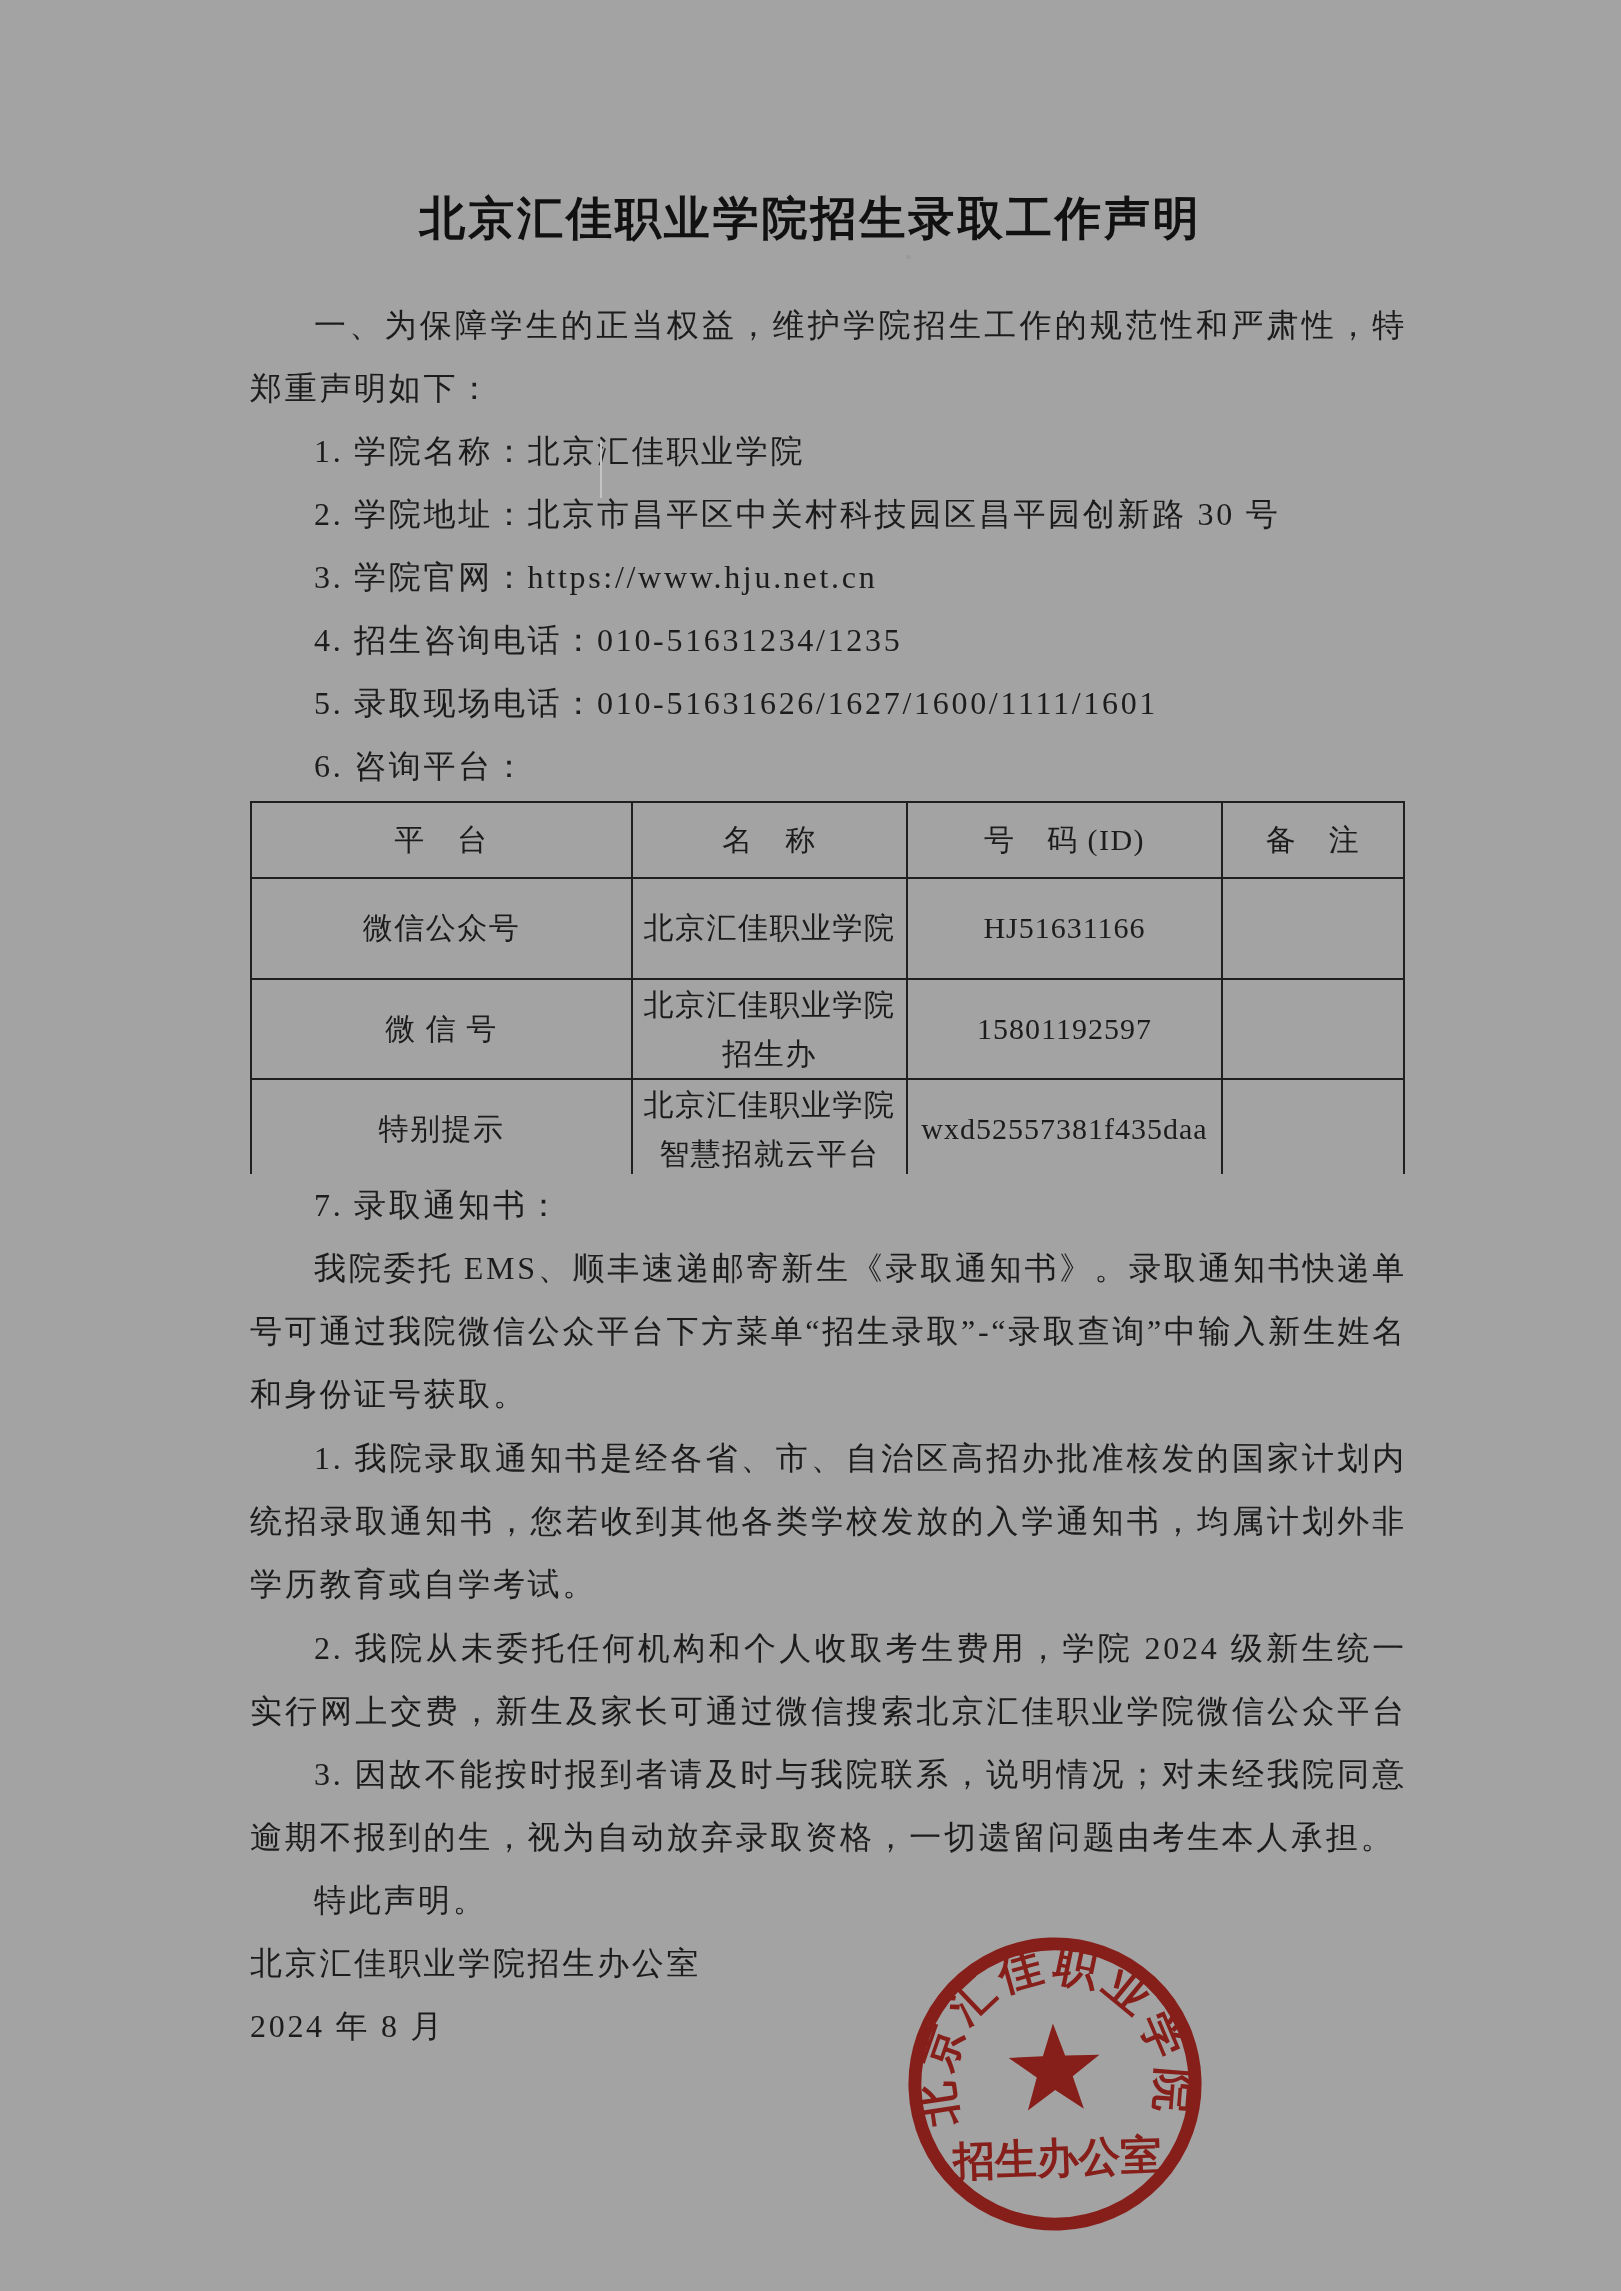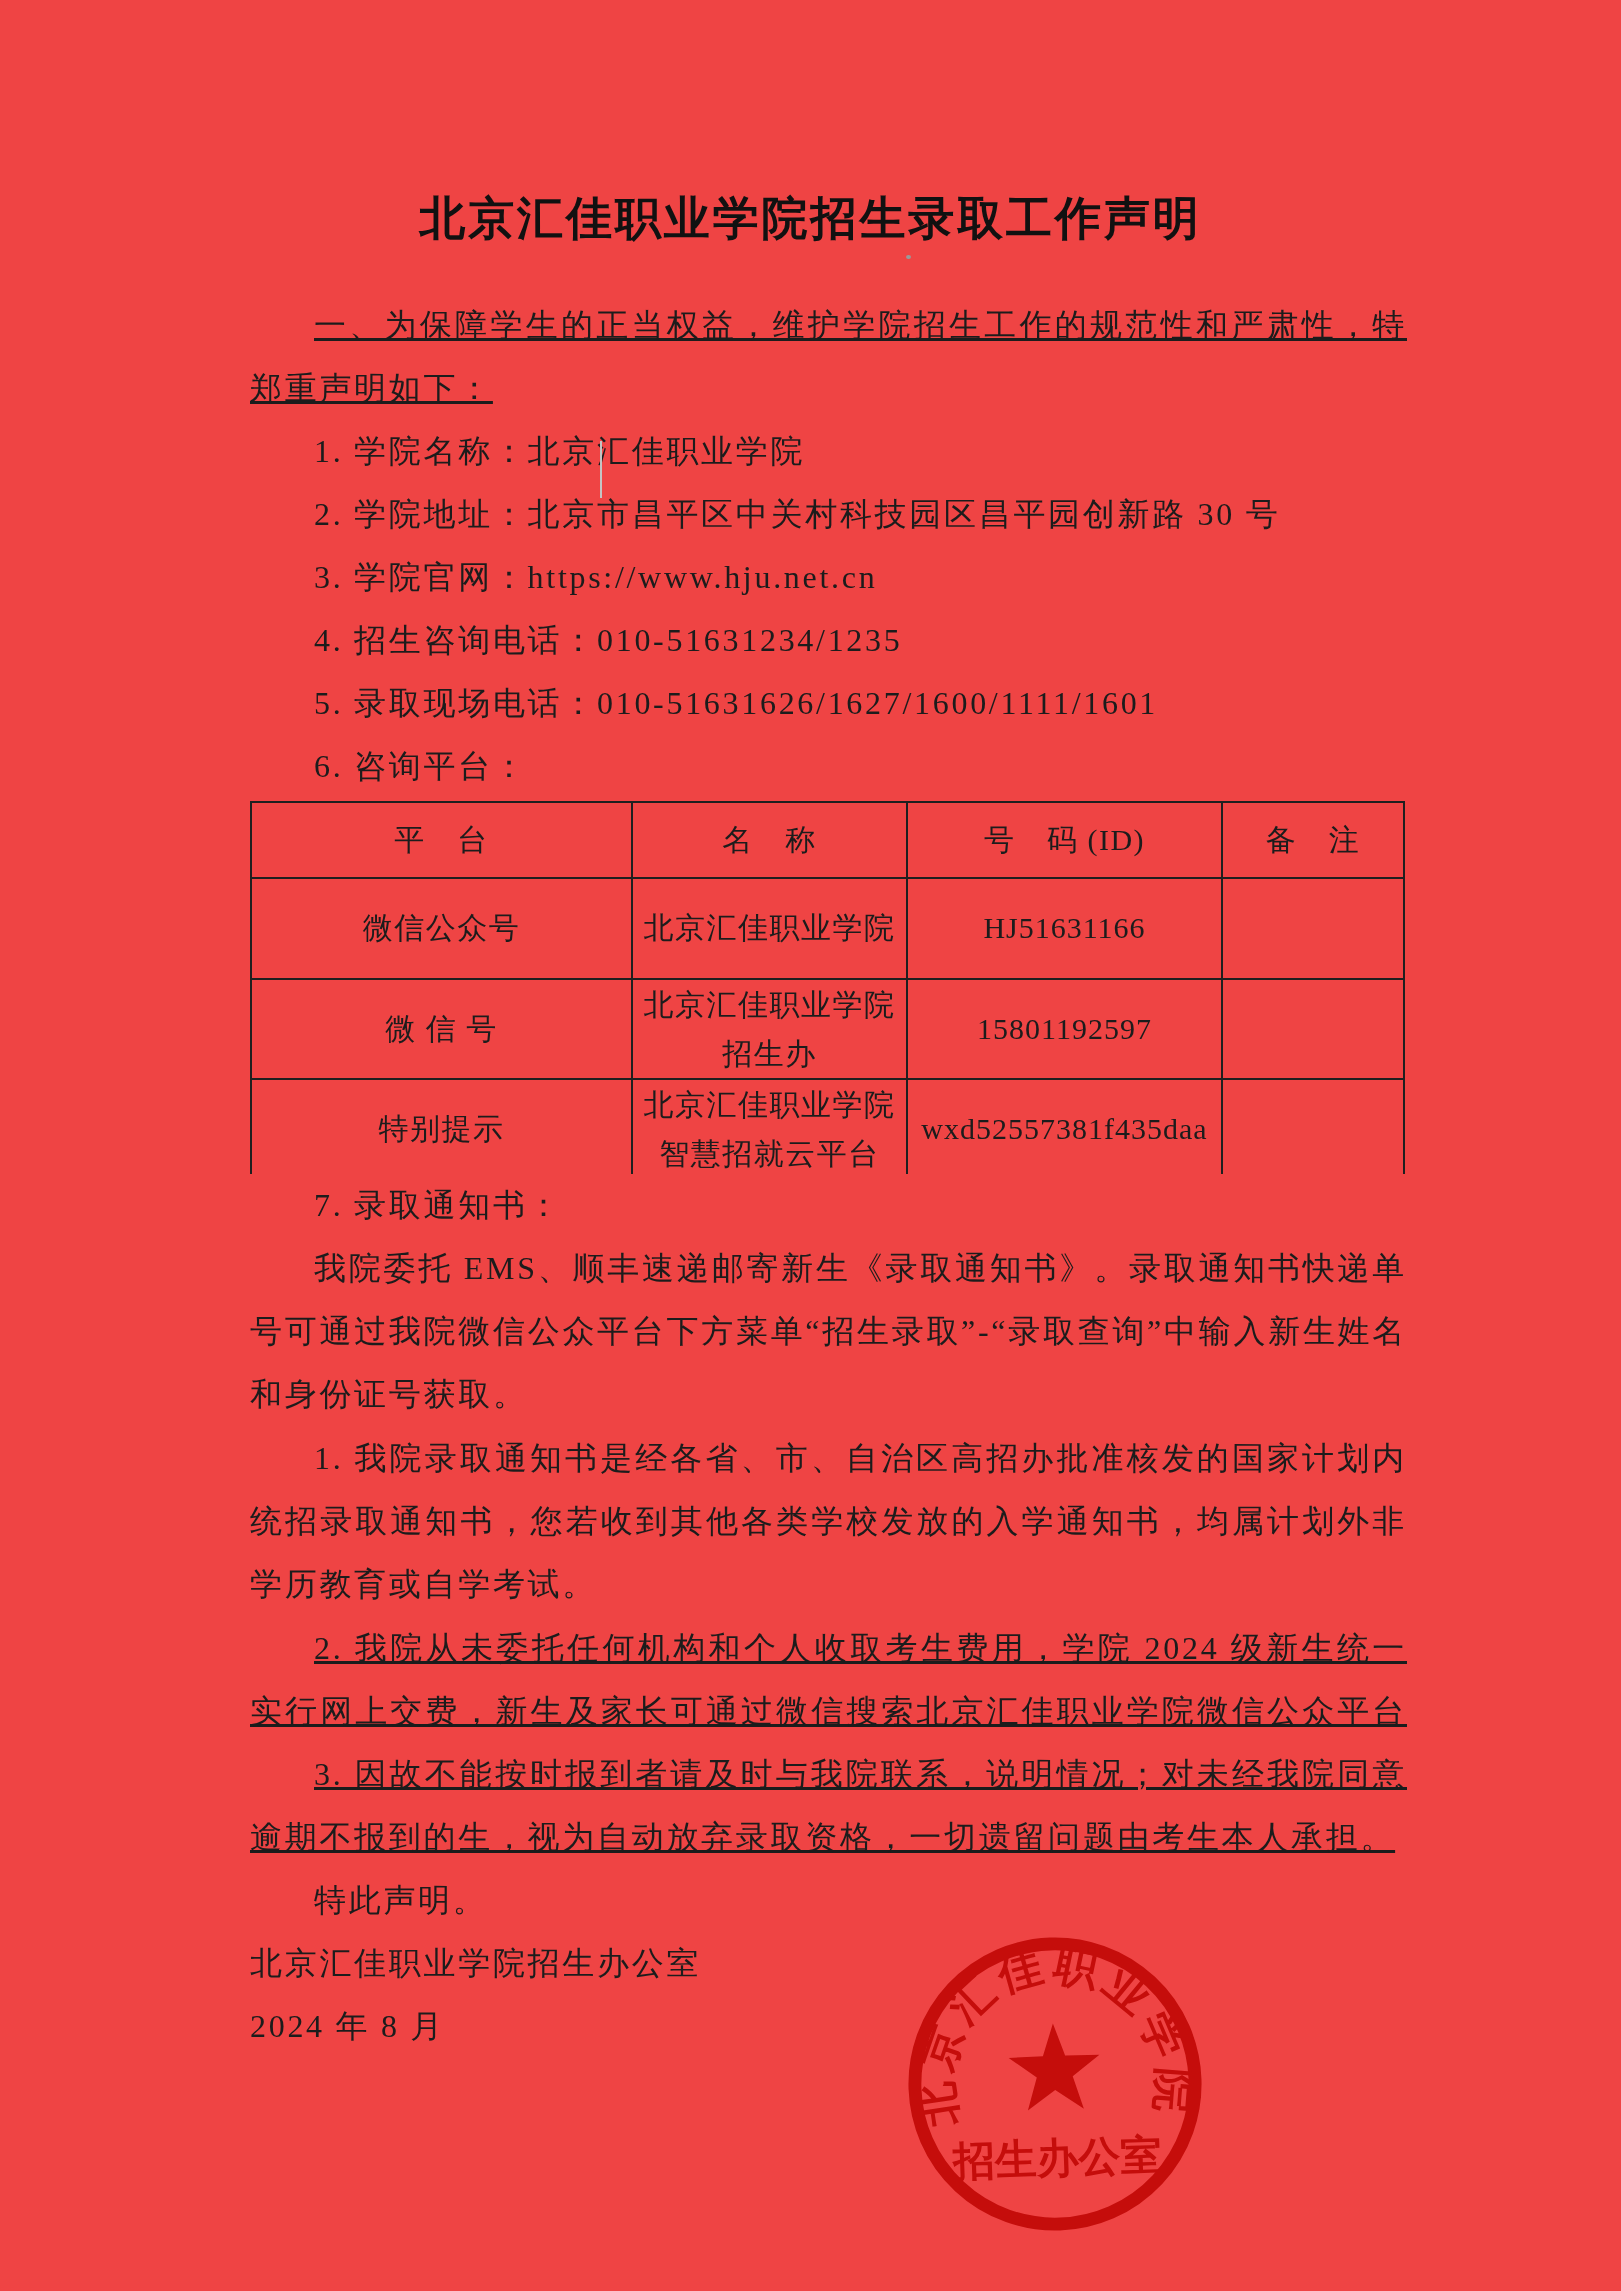--- a/index.html
+++ b/index.html
@@ -1,39 +1,39 @@
 <!DOCTYPE html>
 <html><head>
 <meta charset="utf-8">
 <style>
   html,body{margin:0;padding:0;background:#8a8a8a;}
   .page{
     position:relative;
     width:1621px;height:2292px;
-    background:#ef4444;
+    background:#a3a3a3;
     overflow:hidden;
     font-family:"Liberation Serif","DejaVu Serif",serif;
     color:#1c1c1c;
   }
   .doc-title{
     position:absolute;left:0;right:0;top:188px;
     text-align:center;
     font-family:"Liberation Sans","DejaVu Sans",sans-serif;
     font-weight:700;font-size:46px;letter-spacing:2.9px;color:#111;
     white-space:nowrap;
   }
   .flow{
     position:absolute;left:250px;top:294px;width:1157px;
     font-size:32px;line-height:63px;letter-spacing:2.7px;
     text-align:justify;
   }
   .flow p{margin:0;}
   .indent{text-indent:2em;}
   .single{white-space:nowrap;overflow:visible;}
-  .h2l{height:126px;overflow:hidden;text-decoration:underline;}
+  .h2l{height:126px;overflow:hidden;}
   .h3l{height:190px;overflow:hidden;}
   .tbl-wrap{height:376px;padding-top:2.9px;box-sizing:border-box;overflow:hidden;}
   table.consult{
     width:1154px;border-collapse:collapse;table-layout:fixed;
     font-size:30px;letter-spacing:1.5px;line-height:1.35;
   }
   table.consult td,table.consult th{
     border:2.9px solid #1f1f1f;
     text-align:center;vertical-align:middle;
     font-weight:normal;padding:0 5.9px;overflow:hidden;

